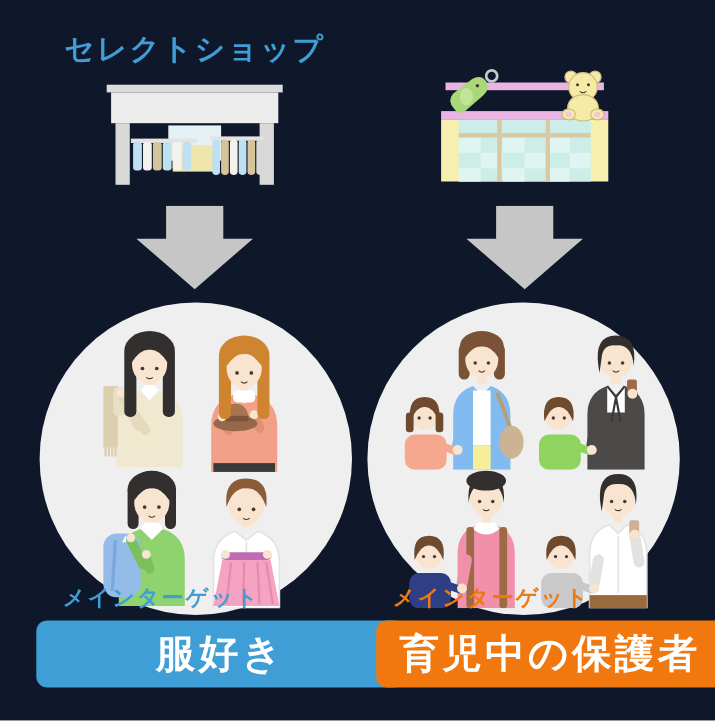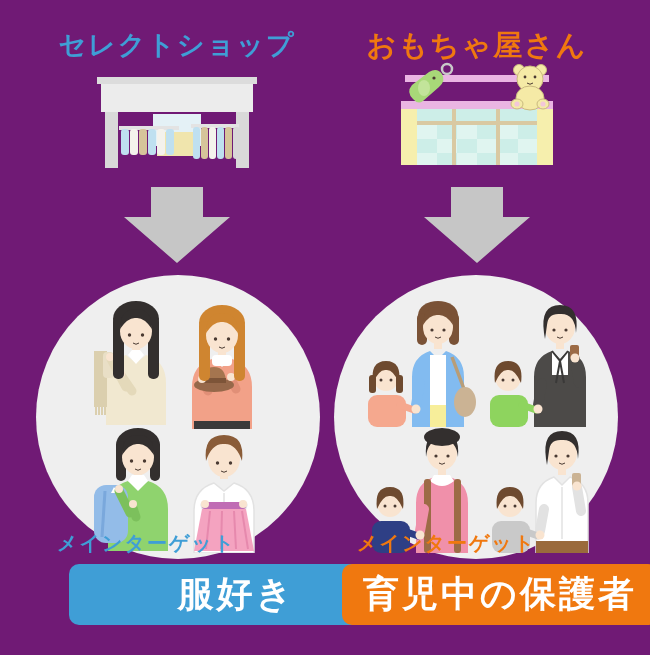--- a/index.html
+++ b/index.html
@@ -1,38 +1,37 @@
 <!DOCTYPE html>
 <html style="--accent_blue: #3f9ed6; --accent_orange: #f0780f; --arrow: #c6c6c6; --circle_bg: #efefef; --skin: #f9e4d0; --eye: #4a3a32; --hair_black: #332f2e; --hair_brown: #8a5c38; --hair_darkbrown: #6e4a2f; --hair_orange: #cf8530; --hair_mombrown: #7a5236; --beige_cardigan: #f1e8d0; --beige_dark: #e4d9ba; --scarf: #dbcfae; --scarf_light: #e9dfc6; --salmon: #f2a188; --salmon_dark: #e18f77; --hat: #96684a; --hat_light: #a5754f; --hat_dark: #7d5438; --green_sweater: #8fd36e; --green_dark: #7cc05c; --sweater_blue: #93bce8; --sweater_blue_dark: #7aa8dc; --white: #ffffff; --white_line: #e2e2e2; --skirt_pink: #f4a3c0; --skirt_band: #c06cb4; --skirt_line: #e689ad; --cardigan_blue: #82bbf0; --bag: #cbb394; --bag_dark: #b89d77; --suit: #4c4a48; --suit_dark: #3a3938; --sweater_pink: #f090aa; --strap: #9c6b46; --navy: #2e3f85; --boy_green: #8ed45e; --boy_gray: #c9c9c9; --girl_salmon: #f5a88e; --pants: #9a6a3c; --hem_yellow: #f7ee9a; --black_skirt: #3a3a3a; --store_strip: #dcdcdc; --store_awning: #ececec; --store_col: #d9d9d9; --store_window: #e4f1f6; --store_counter: #f0e5ad; --rack_bar: #e3e3e3; --cloth_blue: #bfe0f0; --cloth_tan: #d6c49a; --cloth_white: #f4f2ec; --cloth_gray: #d8d8d8; --toy_pink: #eab5e3; --toy_wall: #f6efad; --toy_window: #cdeee8; --toy_window_light: #e0f5f0; --toy_frame: #d9c9a2; --bear: #f5eaa6; --bear_line: #caba7f; --bear_pink: #f3c7d8; --toy_green: #a8d878; --toy_green_light: #c2e49a; --ring_gray: #c9c9c9;"><head>
 <meta charset="utf-8">
 <style>
   html,body{margin:0;padding:0;background:#fff;}
-  .canvas{position:relative;width:650px;height:655px;background:#701a75;overflow:hidden;
+  .canvas{position:relative;width:650px;height:655px;background:#0f172a;overflow:hidden;
           font-family:"Liberation Sans","DejaVu Sans",sans-serif;}
   .abs{position:absolute;}
   .title{font-weight:800;text-align:center;letter-spacing:2px;}
   .title.blue{color:var(--accent_blue);font-size:27px;}
   .title.orange{color:var(--accent_orange);font-size:29px;}
   .circle{width:284px;height:284px;border-radius:50%;background:var(--circle_bg);}
   .target-label{font-weight:800;font-size:20px;letter-spacing:2px;z-index:3;}
   .target-label.blue{color:var(--accent_blue);}
   .target-label.orange{color:var(--accent_orange);}
   .tbox{height:61px;border-radius:10px;color:#fff;font-weight:800;font-size:36px;
         display:flex;align-items:center;justify-content:center;letter-spacing:3px;z-index:4;}
-  .tbox.blue{background:var(--accent_blue);width:335px;margin-left:36px;}
+  .tbox.blue{background:var(--accent_blue);width:335px;}
   .tbox.orange{background:var(--accent_orange);width:316px;}
   svg{display:block;}
 </style>
 </head>
 <body>
 
 <div class="canvas">
 
   <div class="abs title blue" style="left:27px;top:27px;width:300px;">セレクトショップ</div>
-  <div class="abs title orange" style="left:327px;top:26px;width:300px;">おもちゃ屋さん</div>
 
   <svg class="abs" style="left:95px;top:75px;" width="164" height="95" viewBox="0 0 164 95">
     <rect x="2" y="2" width="160" height="7" style="fill:var(--store_strip)"></rect>
     <rect x="6" y="9" width="152" height="28" style="fill:var(--store_awning)"></rect>
     <rect x="10" y="37" width="13" height="56" style="fill:var(--store_col)"></rect>
     <rect x="141" y="37" width="13" height="56" style="fill:var(--store_col)"></rect>
     <rect x="58" y="39" width="48" height="32" style="fill:var(--store_window)"></rect>
     <rect x="62" y="57" width="40" height="24" style="fill:var(--store_counter)"></rect>
     <g>
       <rect x="24" y="51" width="60" height="4" style="fill:var(--rack_bar)"></rect>

